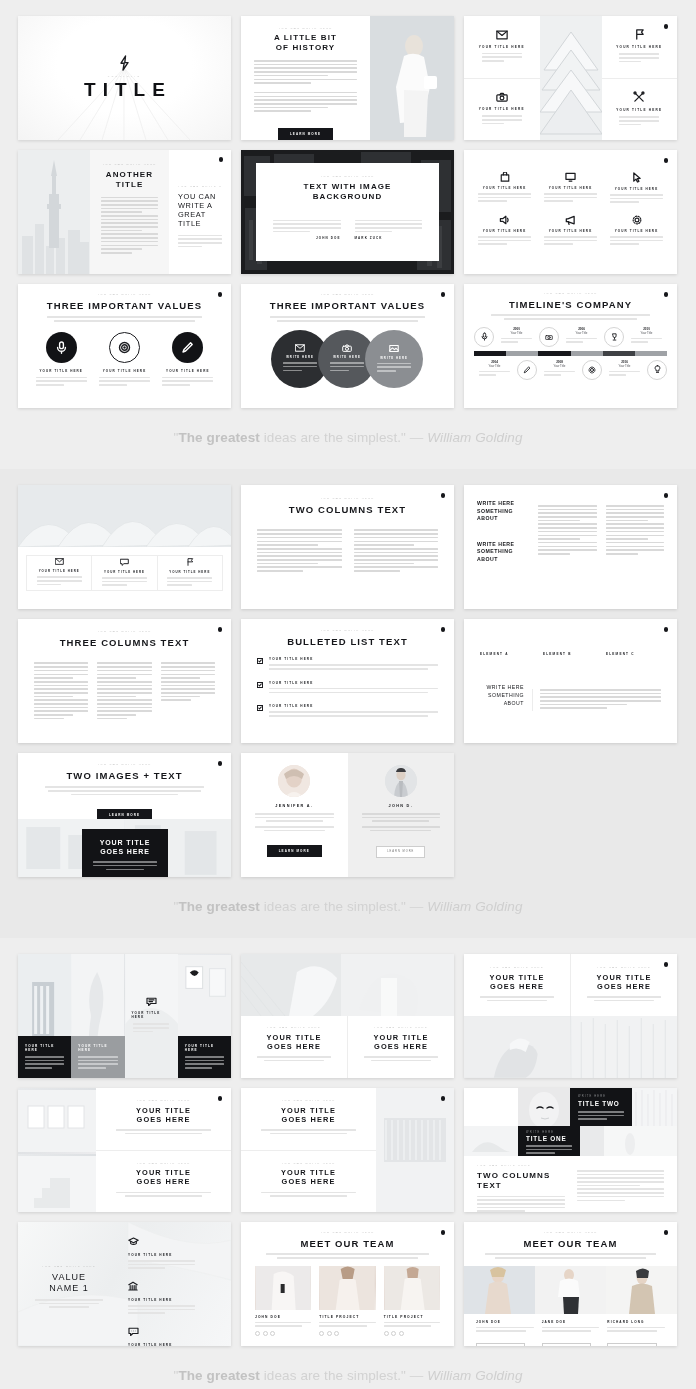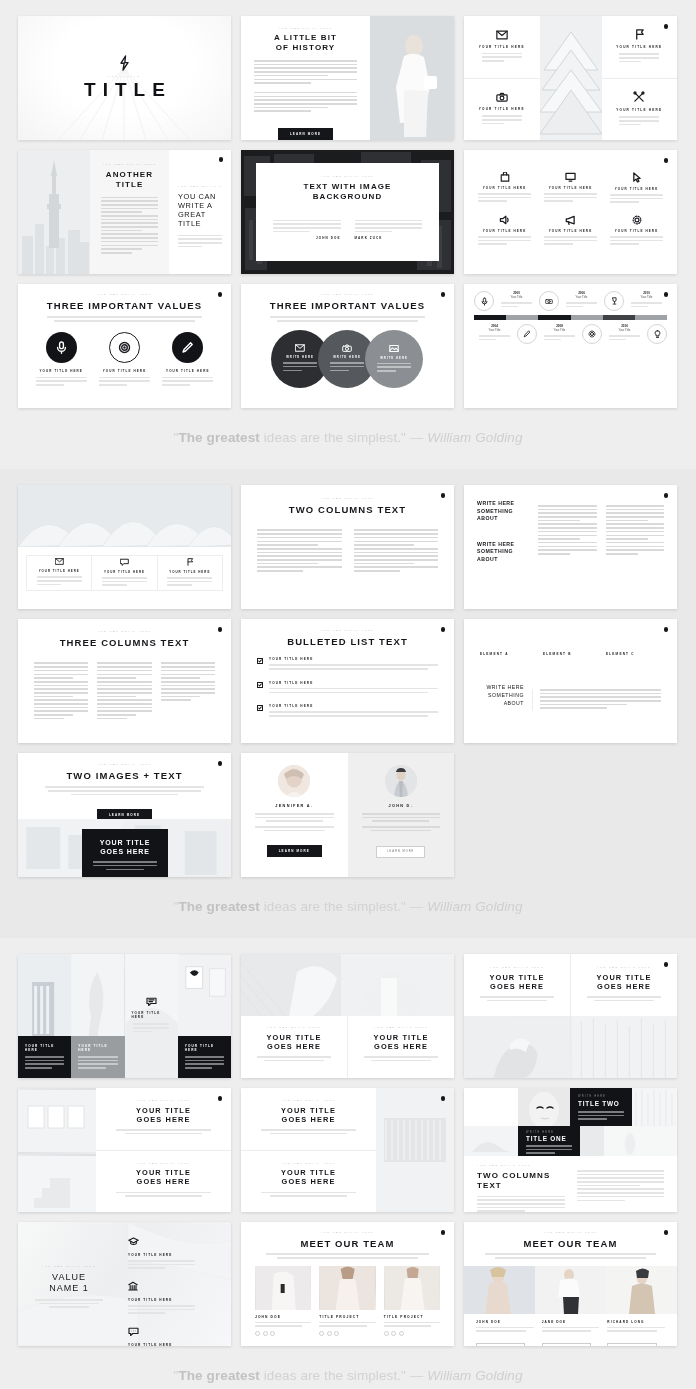--- a/index.html
+++ b/index.html
@@ -554,20 +554,28 @@
                 <i></i>
                 <i></i>
                 <i></i>
               </div>
           </div>
         </div>
       </div>
 
       <div class="slide">
         <div class="dot-marker"></div>
+        <div style="padding:9px 12px 0 12px">
+          <div class="eyebrow">YOU CAN WRITE HERE</div>
+          <div class="title lg">TIMELINE'S COMPANY</div>
+          <div class="lines light" style="margin-top:4px">
+              <i style="width:84%;margin:0 auto 2px"></i>
+              <i style="width:70%;margin:0 auto"></i>
+            </div>
+        </div>
 
         <div class="flex" style="padding:0 10px;margin-top:7px;gap:2px;align-items:flex-start">
           <div style="width:20px;height:20px;border-radius:50%;border:1px solid #d5d5d5;display:flex;align-items:center;justify-content:center;flex:0 0 20px">
             <svg width="7" height="9" viewBox="0 0 11 13">
                 <rect class="ico" x="3.6" y="1" width="3.8" height="6.6" rx="1.9" stroke-width="1"></rect>
                 <path class="ico" d="M1.6 6.4 a3.9 3.9 0 0 0 7.8 0 M5.5 10.4 v1.8" stroke-width="1"></path>
               </svg>
           </div>
           <div style="flex:1;text-align:center">
             <div style="font-size:3px;font-weight:700;color:#1a1b1f">2000</div>

